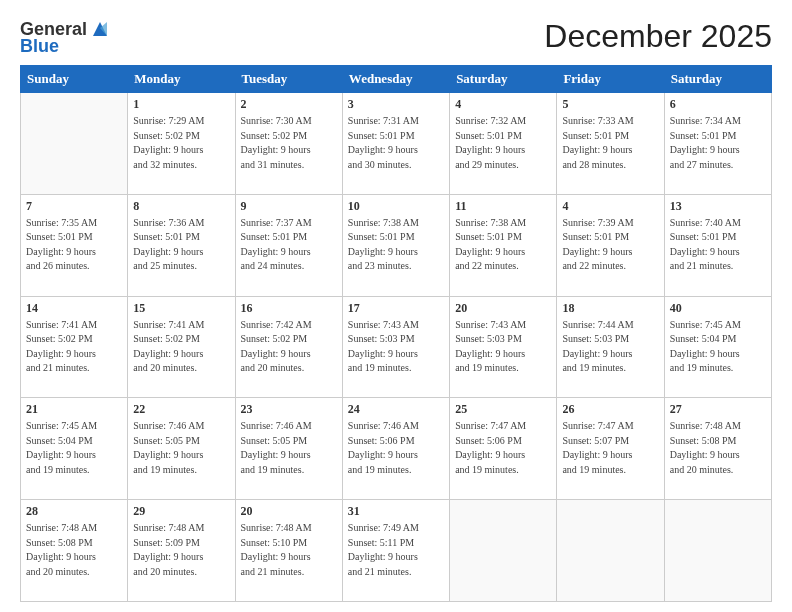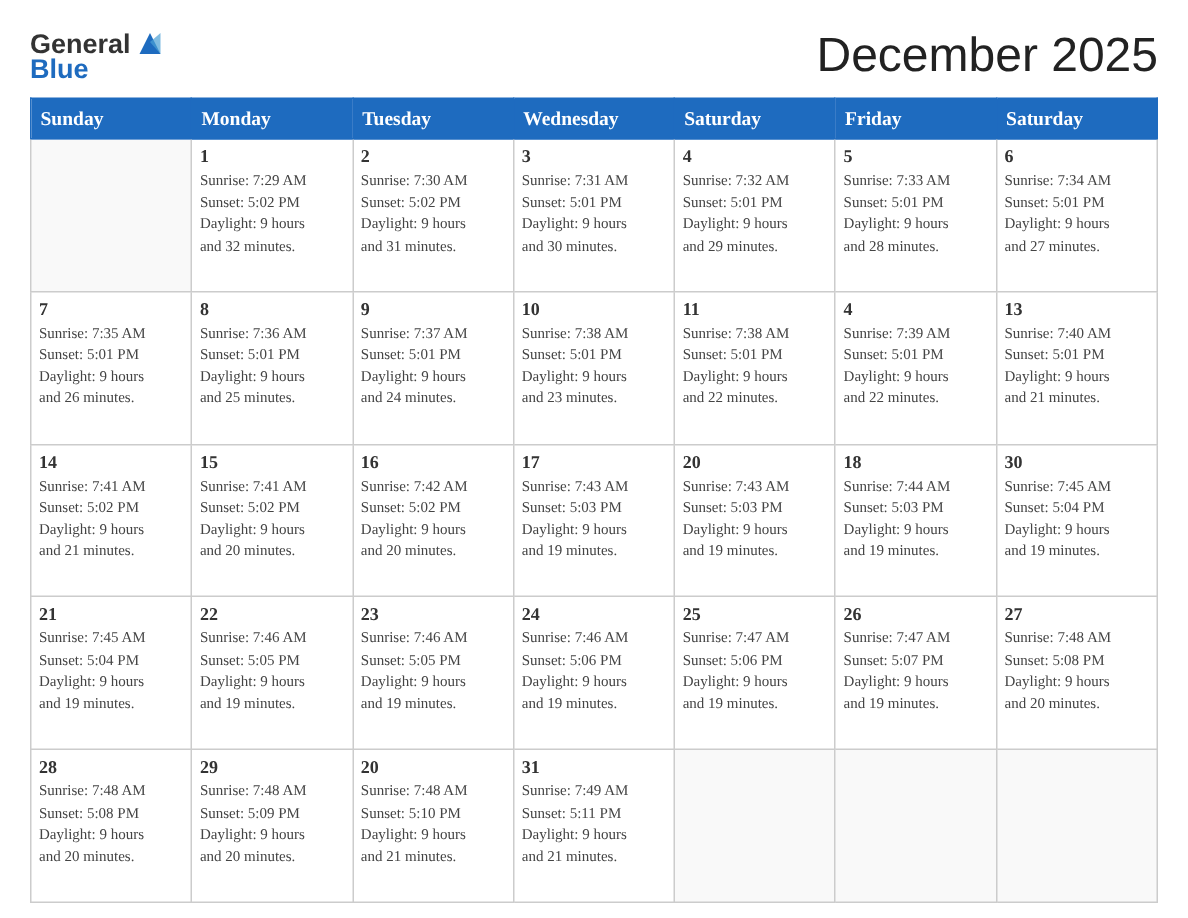--- a/index.html
+++ b/index.html
@@ -194,21 +194,21 @@
           </td>
           <td>
             <span class="day-num">20</span>
             <div class="day-info">Sunrise: 7:43 AM<br>Sunset: 5:03 PM<br>Daylight: 9 hours<br>and 19 minutes.</div>
           </td>
           <td>
             <span class="day-num">18</span>
             <div class="day-info">Sunrise: 7:44 AM<br>Sunset: 5:03 PM<br>Daylight: 9 hours<br>and 19 minutes.</div>
           </td>
           <td>
-            <span class="day-num">30</span>
+            <span class="day-num">40</span>
             <div class="day-info">Sunrise: 7:45 AM<br>Sunset: 5:04 PM<br>Daylight: 9 hours<br>and 19 minutes.</div>
           </td>
         </tr>
         <tr class="week-row">
           <td>
             <span class="day-num">21</span>
             <div class="day-info">Sunrise: 7:45 AM<br>Sunset: 5:04 PM<br>Daylight: 9 hours<br>and 19 minutes.</div>
           </td>
           <td>
             <span class="day-num">22</span>

